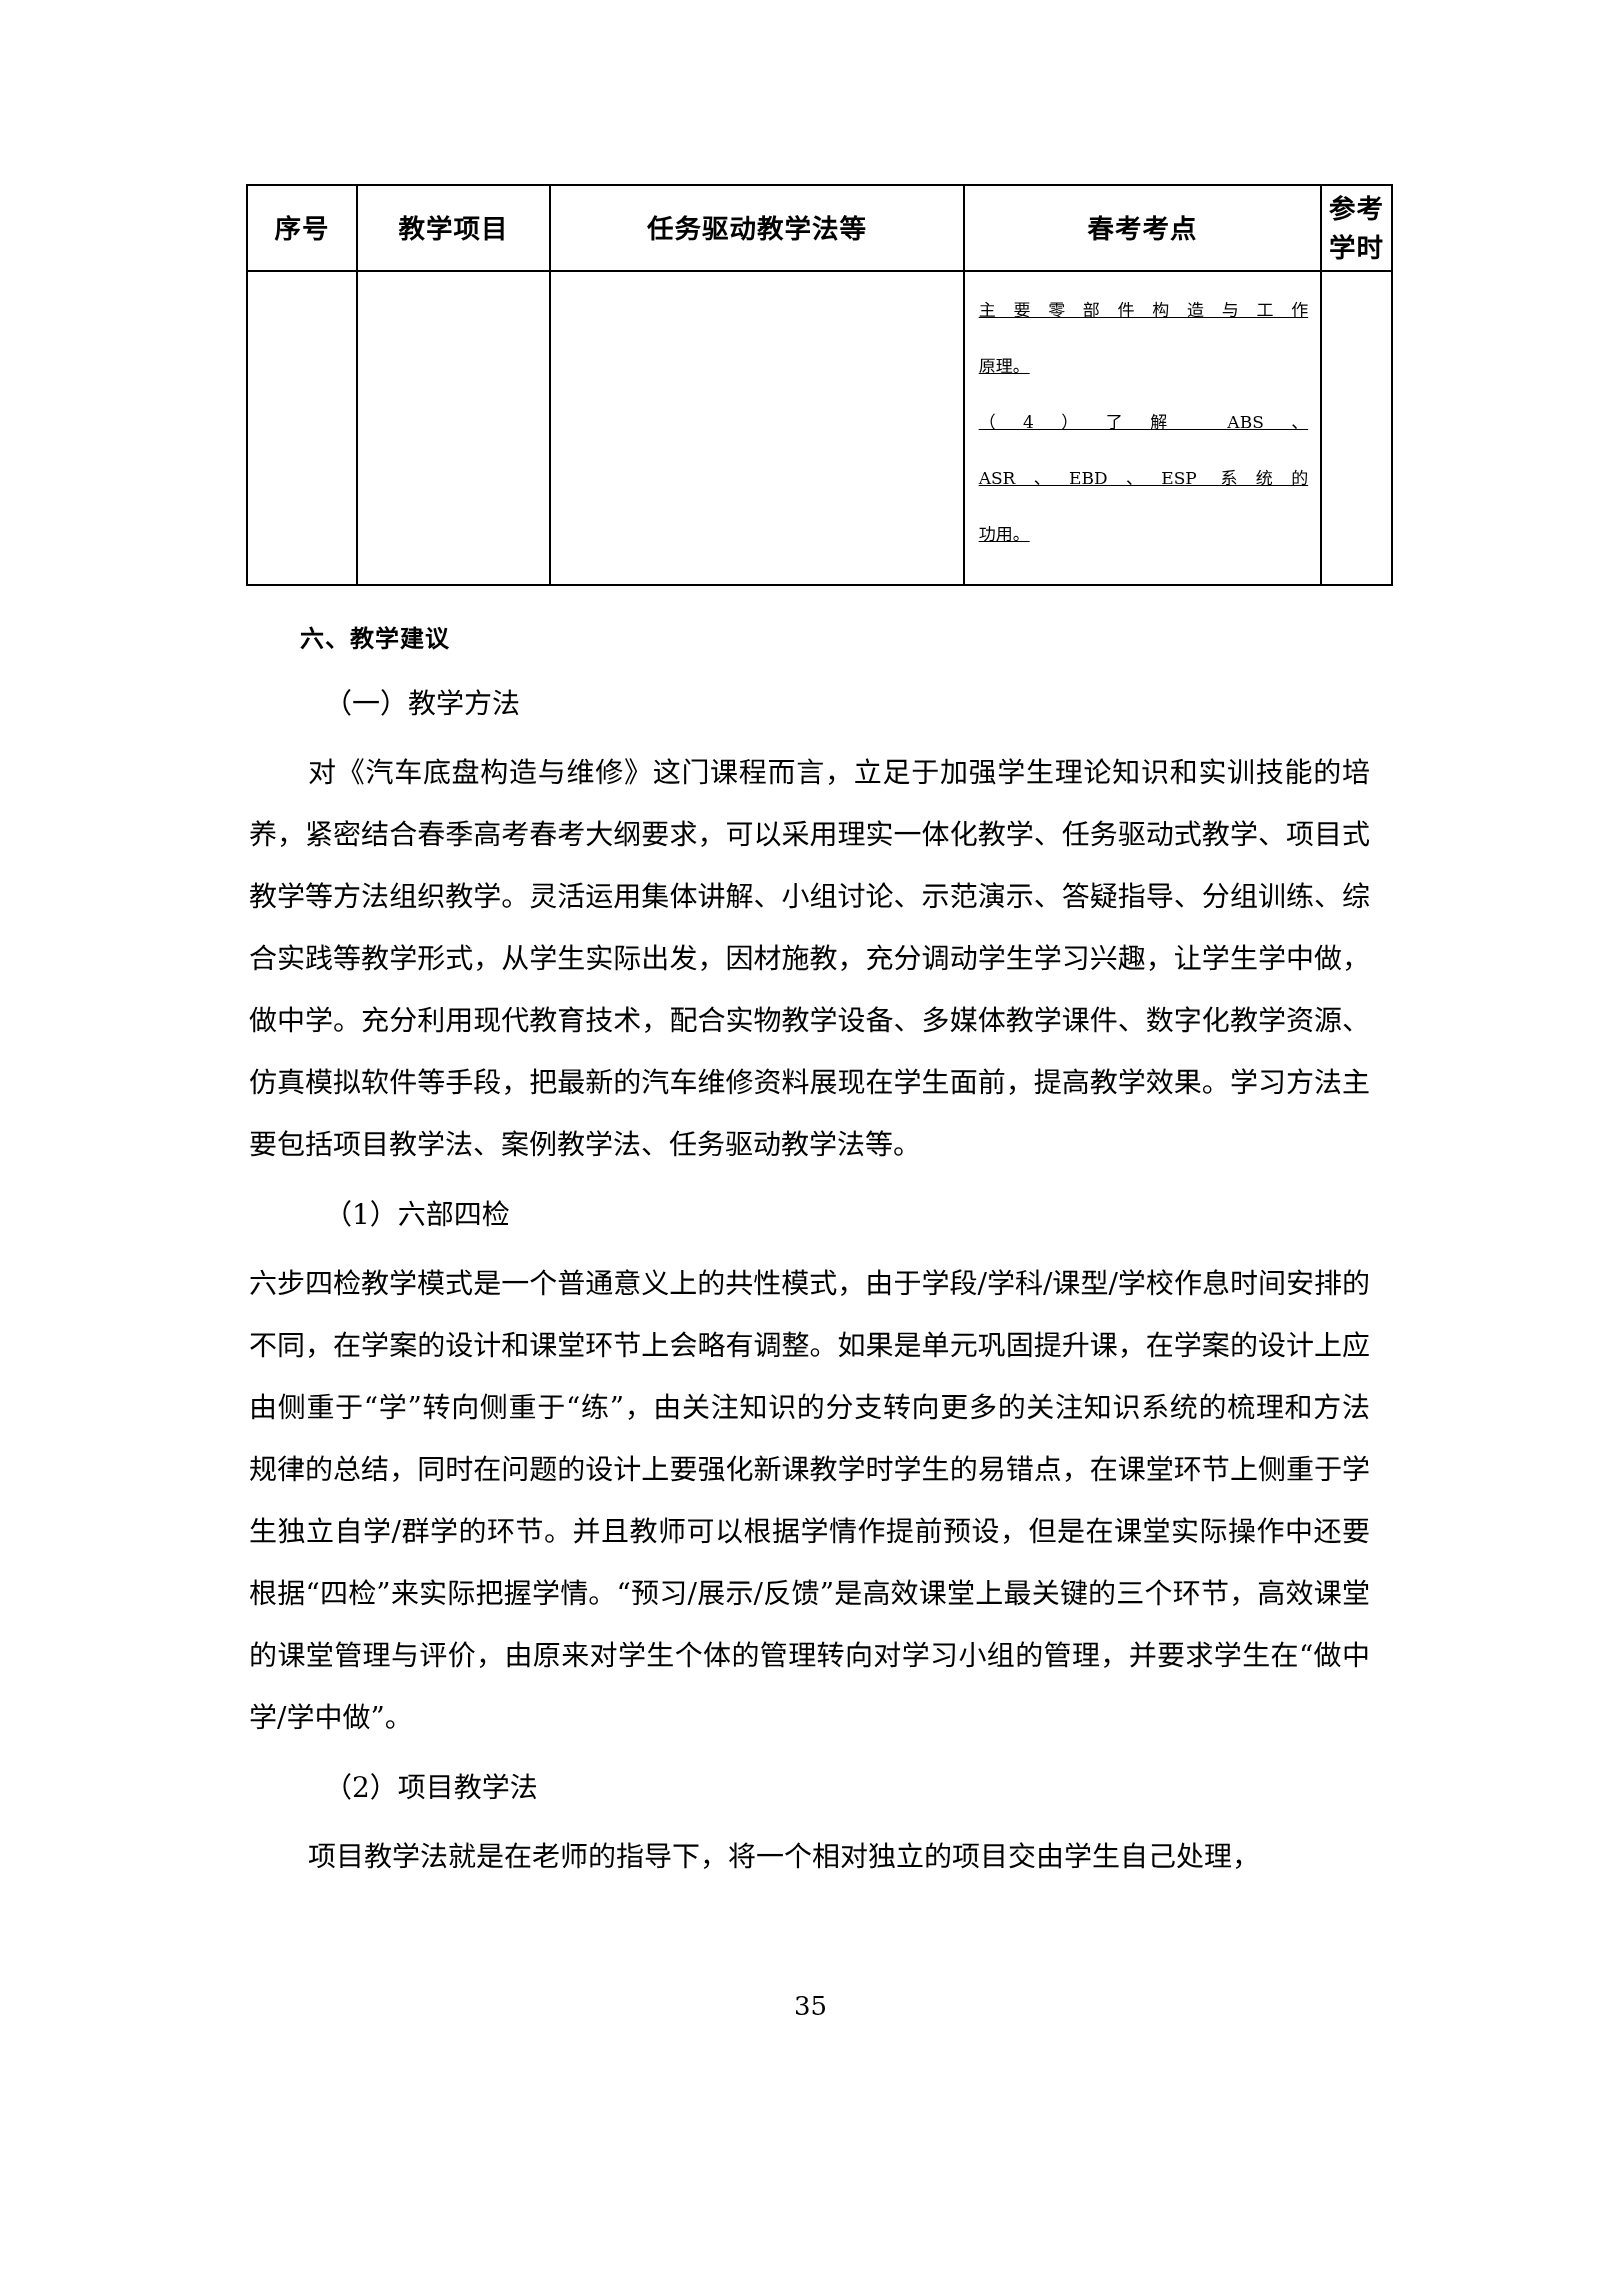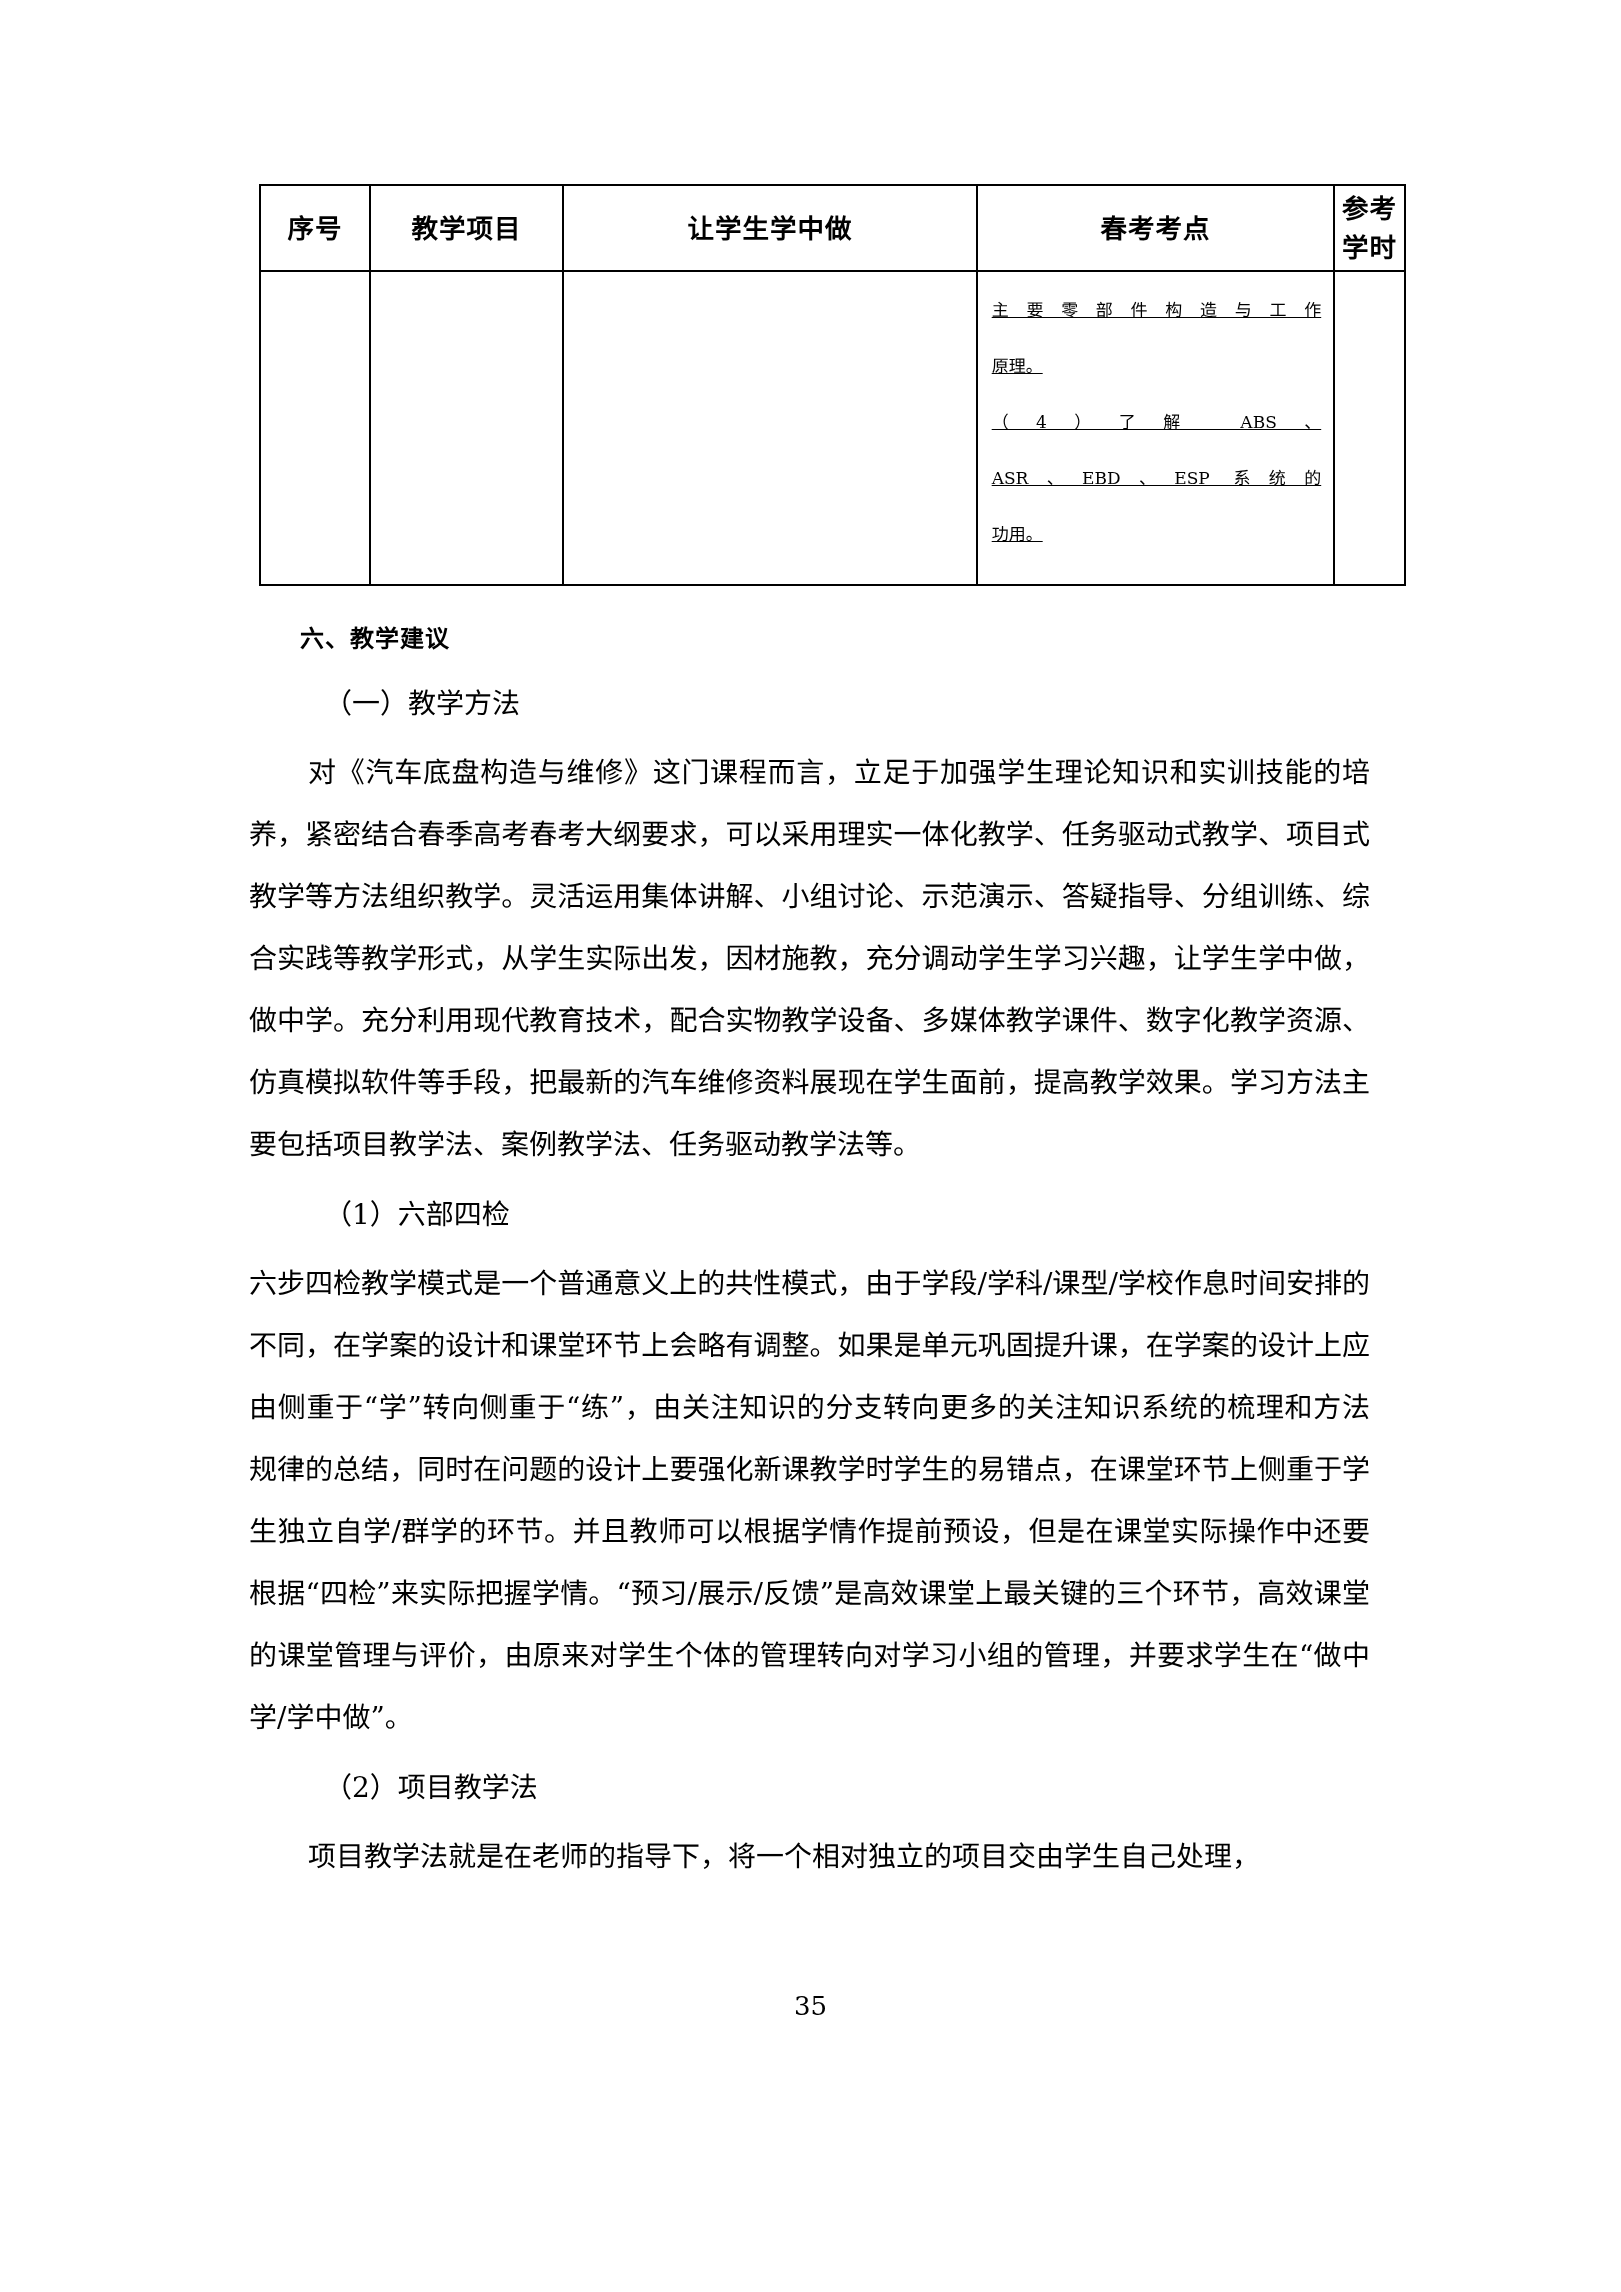--- a/index.html
+++ b/index.html
@@ -21,21 +21,21 @@
     top: 0;
     left: 0;
     width: 1621px;
     height: 2293px;
     box-sizing: border-box;
     padding: 0;
   }
   
   .table-wrap {
     position: absolute;
-    left: 259px;
+    left: 246px;
     top: 184px;
     width: 1134px;
   }
   table.syllabus {
     border-collapse: collapse;
     width: 1134px;
     table-layout: fixed;
   }
   table.syllabus td, table.syllabus th {
     border: 2px solid #000;
@@ -123,21 +123,21 @@
 <body>
 
 <div class="page">
 
   <div class="table-wrap">
     <table class="syllabus">
       <thead>
         <tr>
           <th class="col-no">序号</th>
           <th class="col-item">教学项目</th>
-          <th class="col-content">让学生学中做</th>
+          <th class="col-content">任务驱动教学法等</th>
           <th class="col-exam">春考考点</th>
           <th class="col-hours">
             <div>参考</div>
             <div>学时</div>
           </th>
         </tr>
       </thead>
       <tbody>
         <tr>
           <td class="col-no body-cell"></td>

